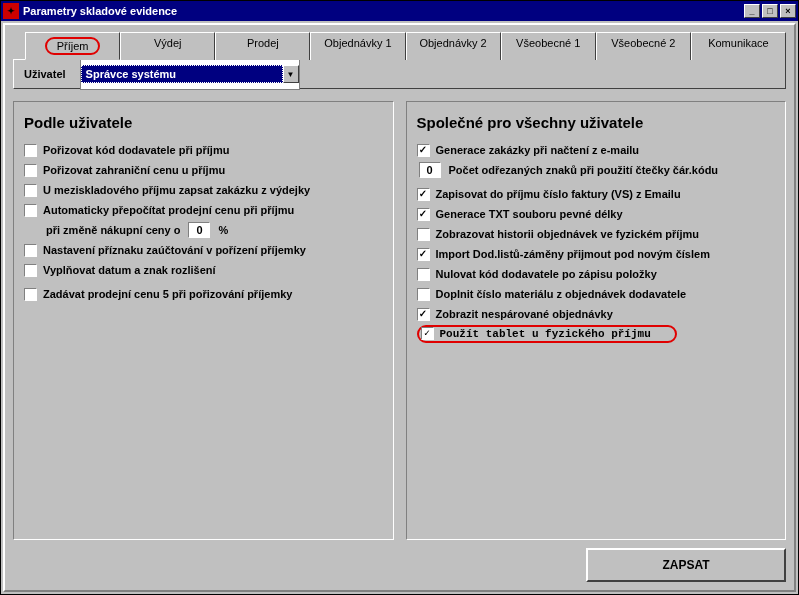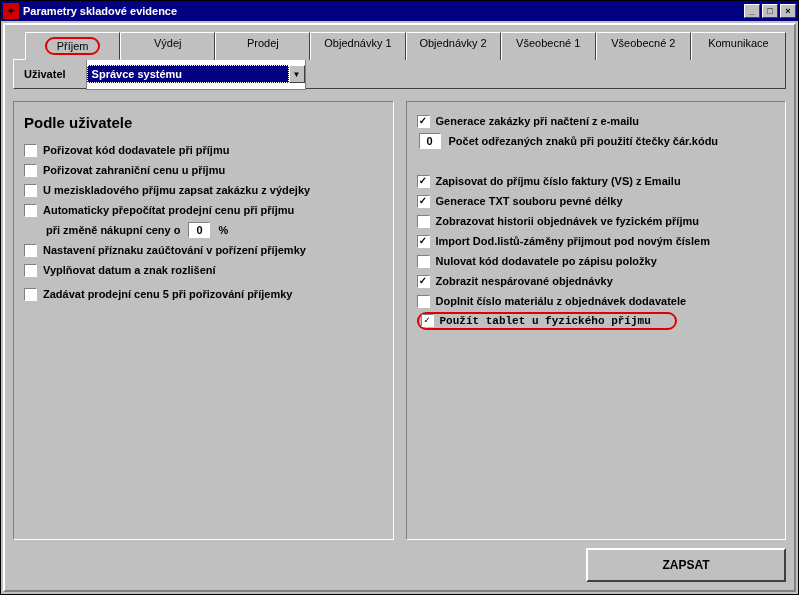--- a/index.html
+++ b/index.html
@@ -93,21 +93,21 @@
     border-right-color: #404040;
     border-bottom-color: #404040;
     background: #c0c0c0;
     padding: 10px;
     position: relative;
     top: 0;
     z-index: 1;
     height: 30px;
     display: flex;
     align-items: center;
-    gap: 20px;
+    gap: 14px;
   }
   .user-label { font-weight: bold; }
   .combo {
     display: inline-flex;
     align-items: center;
     height: 32px;
     border: 1px solid #808080;
     background: #fff;
     width: 220px;
   }
@@ -272,56 +272,57 @@
             <span class="chk"></span>
             <span>Vyplňovat datum a znak rozlišení</span>
           </div>
         <div class="row" style="margin-top:6px">
             <span class="chk"></span>
             <span>Zadávat prodejní cenu 5 při pořizování příjemky</span>
           </div>
       </div>
 
       <div class="panel">
+        <h2>Společné pro všechny uživatele</h2>
 
         <div class="row">
             <span class="chk checked"></span>
             <span>Generace zakázky při načtení z e-mailu</span>
           </div>
         <div class="row">
           <span class="numbox">0</span>
           <span>Počet odřezaných znaků při použití čtečky čár.kódu</span>
         </div>
-        <div class="row" style="margin-top:22px">
+        <div class="row" style="margin-top:6px">
             <span class="chk checked"></span>
             <span>Zapisovat do příjmu číslo faktury (VS) z Emailu</span>
           </div>
         <div class="row">
             <span class="chk checked"></span>
             <span>Generace TXT souboru pevné délky</span>
           </div>
         <div class="row">
             <span class="chk"></span>
             <span>Zobrazovat historii objednávek ve fyzickém příjmu</span>
           </div>
         <div class="row">
             <span class="chk checked"></span>
             <span>Import Dod.listů-záměny přijmout pod novým číslem</span>
           </div>
         <div class="row">
             <span class="chk"></span>
             <span>Nulovat  kód dodavatele po zápisu položky</span>
           </div>
         <div class="row">
+            <span class="chk"></span>
+            <span>Doplnit číslo materiálu z objednávek dodavatele</span>
+          </div>
+        <div class="row">
             <span class="chk checked"></span>
             <span>Zobrazit nespárované objednávky</span>
-          </div>
-        <div class="row">
-            <span class="chk"></span>
-            <span>Doplnit číslo materiálu z objednávek dodavatele</span>
           </div>
         <div class="row">
           <span class="highlight">
             <span class="chk checked"></span>
             <span>Použít tablet u fyzického příjmu</span>
           </span>
         </div>
       </div>
     </div>
 

